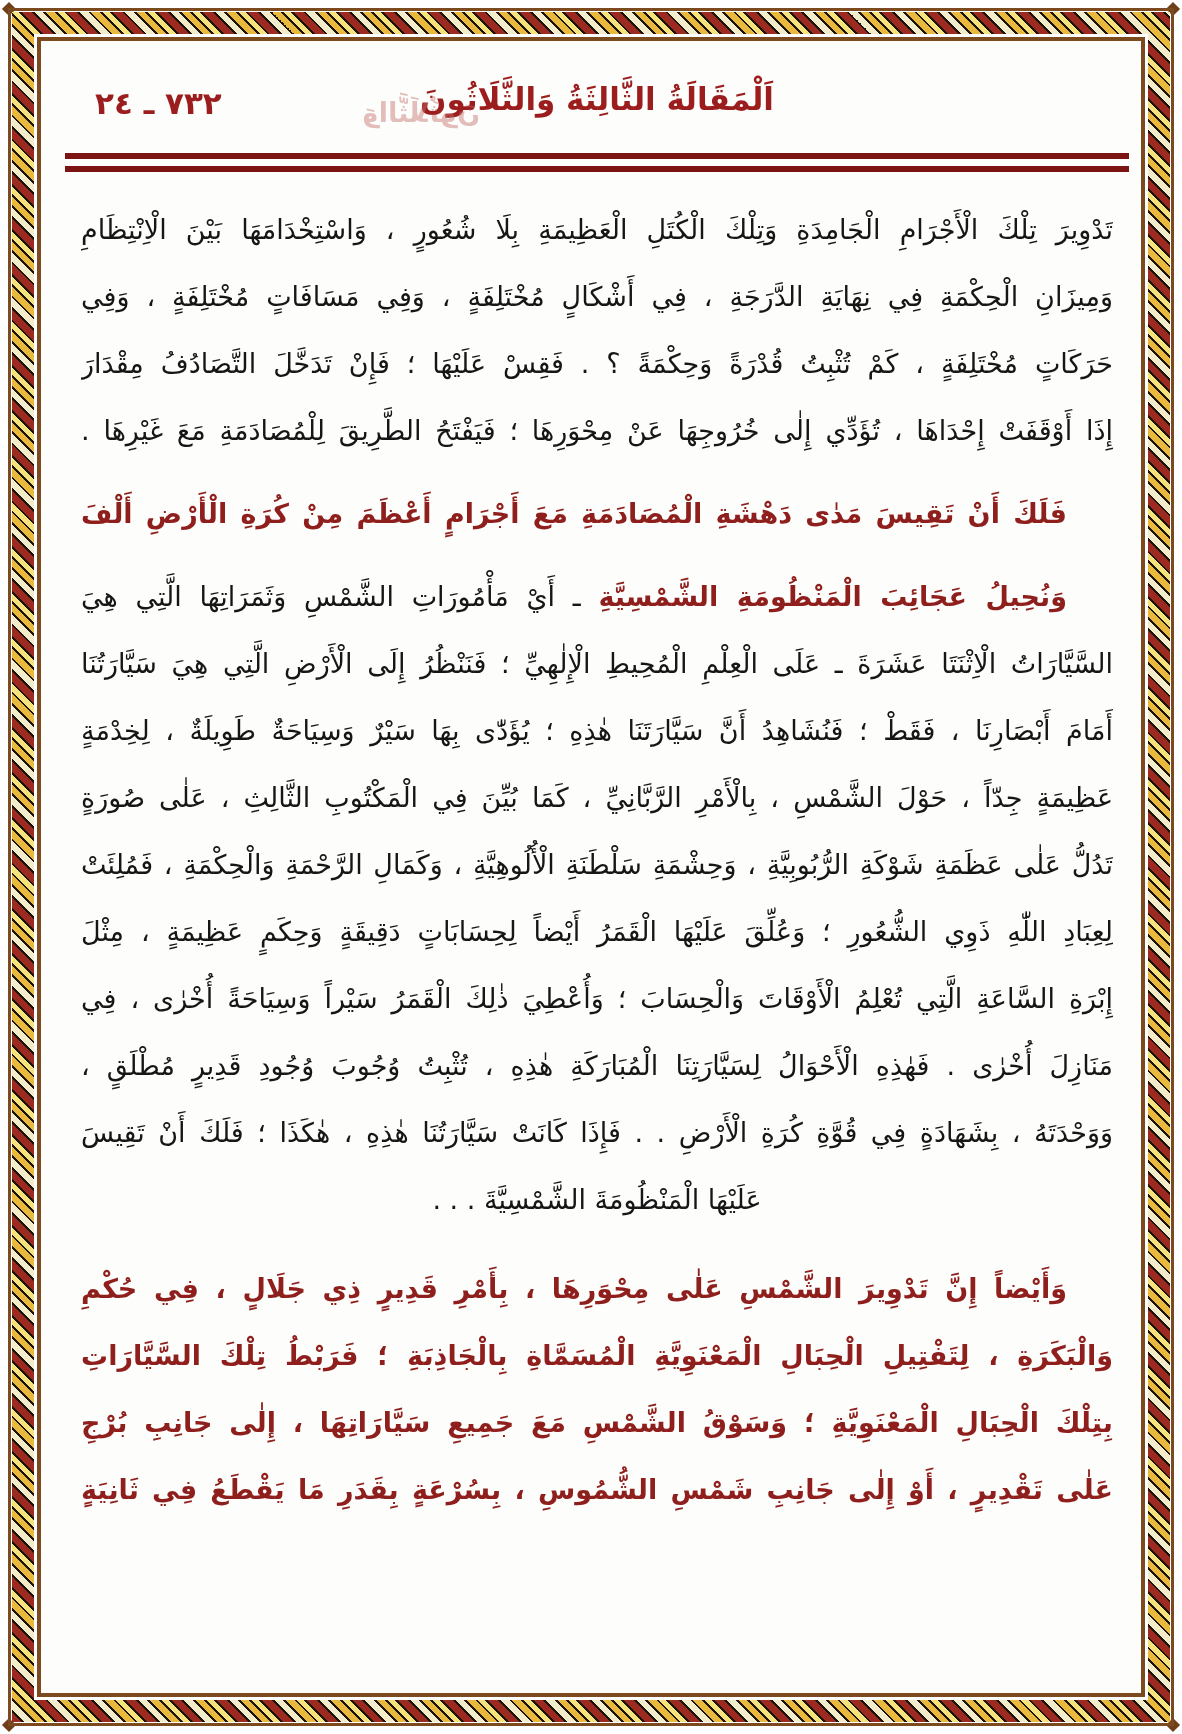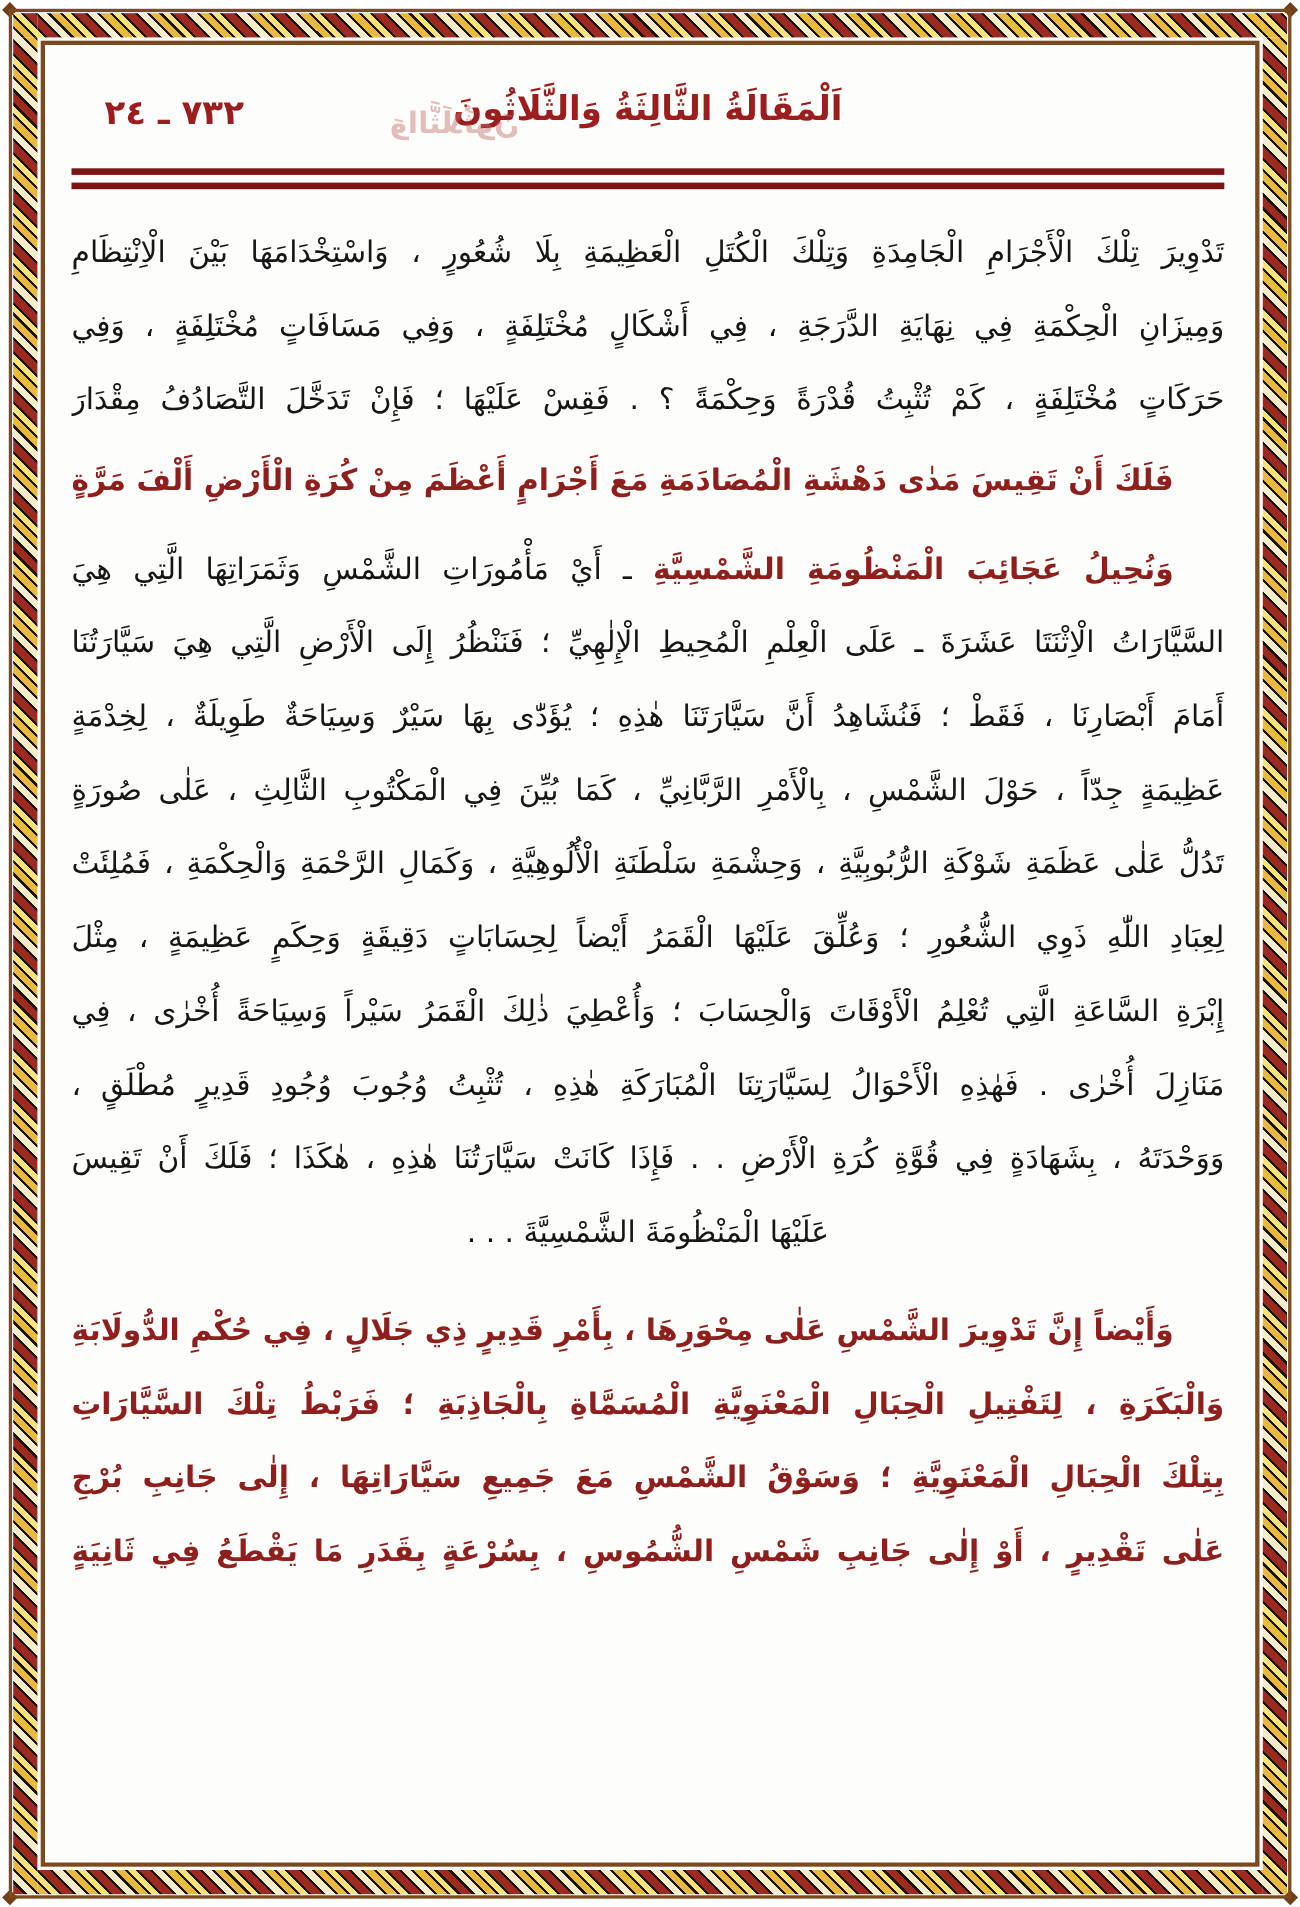--- a/index.html
+++ b/index.html
@@ -16,41 +16,41 @@
       #f3ecca 9px 15px,#1d1409 15px 17px,
       #e9b93e 17px 23px,#1d1409 23px 25px,
       #f6e27a 25px 30px,#1d1409 30px 32px) 22;
   }
   .frame-inner{position:absolute;inset:37px;border:4px solid #7b4a1f;pointer-events:none;}
   .corner{position:absolute;width:10px;height:10px;background:#6e3f18;transform:rotate(45deg);}
   .corner.tl{top:4px;left:4px}.corner.tr{top:4px;right:4px}
   .corner.bl{bottom:4px;left:4px}.corner.br{bottom:4px;right:4px}
 
   
-  .content{position:absolute;inset:41px;padding:40px 28px 0 24px;background:#fdfdfb;}
+  .content{position:absolute;inset:41px;padding:40px 12px 0 24px;background:#fdfdfb;}
   .header{position:relative;height:58px;}
   .page-num{
     position:absolute;left:30px;top:4px;direction:rtl;
     color:#9b1d1d;font-size:31px;font-weight:bold;letter-spacing:2px;white-space:nowrap;
   }
   .title-wrap{position:absolute;right:0;left:0;top:0;text-align:center;}
   .title{
     color:#9b1d1d;font-size:31px;font-weight:bold;display:inline-block;position:relative;
   }
   .ghost{
     position:absolute;top:16px;left:-58px;color:#c4706d;opacity:.45;
     font-size:27px;font-weight:bold;transform:scaleX(-1);white-space:nowrap;
   }
   .dbl-rule{
     margin-top:14px;height:7px;
     border-top:6px solid #7d1414;border-bottom:6px solid #7d1414;
   }
 
   .body-text{margin-top:24px;direction:rtl;}
-  .para{margin:0;}
+  .para{margin:16px;}
   .para.note{margin-top:6px;}
   .para.main{margin-top:14px;}
   .para.red{margin-top:22px;}
   .line{
     font-size:27px;line-height:67px;height:67px;white-space:normal;
     text-align:justify;text-align-last:justify;text-justify:inter-word;
     color:#161616;overflow:hidden;
   }
   .line.center{text-align:right;text-align-last:center;}
   .line.ind{padding-right:46px;}
@@ -75,20 +75,21 @@
     <div class="title-wrap">
       <span class="title"><span>اَلْمَقَالَةُ الثَّالِثَةُ وَالثَّلَاثُونَ</span><span class="ghost">وَالثَّلَاثُونَ</span></span>
     </div>
   </div>
   <div class="dbl-rule"></div>
   <div class="body-text">
       <div class="para plain">
         <div class="line"><span class="blk">تَدْوِيرَ تِلْكَ الْأَجْرَامِ الْجَامِدَةِ وَتِلْكَ الْكُتَلِ الْعَظِيمَةِ بِلَا شُعُورٍ ، وَاسْتِخْدَامَهَا بَيْنَ الْاِنْتِظَامِ</span></div>
         <div class="line"><span class="blk">وَمِيزَانِ الْحِكْمَةِ فِي نِهَايَةِ الدَّرَجَةِ ، فِي أَشْكَالٍ مُخْتَلِفَةٍ ، وَفِي مَسَافَاتٍ مُخْتَلِفَةٍ ، وَفِي</span></div>
         <div class="line"><span class="blk">حَرَكَاتٍ مُخْتَلِفَةٍ ، كَمْ تُثْبِتُ قُدْرَةً وَحِكْمَةً ؟ . فَقِسْ عَلَيْهَا ؛ فَإِنْ تَدَخَّلَ التَّصَادُفُ مِقْدَارَ</span></div>
+        <div class="line"><span class="blk">إِذَا أَوْقَفَتْ إِحْدَاهَا ، تُؤَدِّي إِلٰى خُرُوجِهَا عَنْ مِحْوَرِهَا ؛ فَيَفْتَحُ الطَّرِيقَ لِلْمُصَادَمَةِ مَعَ غَيْرِهَا .</span></div>
       </div>
       <div class="para note">
         <div class="line ind"><span class="red">فَلَكَ أَنْ تَقِيسَ مَدٰى دَهْشَةِ الْمُصَادَمَةِ مَعَ أَجْرَامٍ أَعْظَمَ مِنْ كُرَةِ الْأَرْضِ أَلْفَ مَرَّةٍ . . .</span></div>
       </div>
       <div class="para main">
         <div class="line ind"><span class="red">وَنُحِيلُ عَجَائِبَ الْمَنْظُومَةِ الشَّمْسِيَّةِ</span><span class="blk"> ـ أَيْ مَأْمُورَاتِ الشَّمْسِ وَثَمَرَاتِهَا الَّتِي هِيَ</span></div>
         <div class="line"><span class="blk">السَّيَّارَاتُ الْاِثْنَتَا عَشَرَةَ ـ عَلَى الْعِلْمِ الْمُحِيطِ الْإِلٰهِيِّ ؛ فَنَنْظُرُ إِلَى الْأَرْضِ الَّتِي هِيَ سَيَّارَتُنَا</span></div>
         <div class="line"><span class="blk">أَمَامَ أَبْصَارِنَا ، فَقَطْ ؛ فَنُشَاهِدُ أَنَّ سَيَّارَتَنَا هٰذِهِ ؛ يُؤَدّٰى بِهَا سَيْرٌ وَسِيَاحَةٌ طَوِيلَةٌ ، لِخِدْمَةٍ</span></div>
         <div class="line"><span class="blk">عَظِيمَةٍ جِدّاً ، حَوْلَ الشَّمْسِ ، بِالْأَمْرِ الرَّبَّانِيِّ ، كَمَا بُيِّنَ فِي الْمَكْتُوبِ الثَّالِثِ ، عَلٰى صُورَةٍ</span></div>
         <div class="line"><span class="blk">تَدُلُّ عَلٰى عَظَمَةِ شَوْكَةِ الرُّبُوبِيَّةِ ، وَحِشْمَةِ سَلْطَنَةِ الْأُلُوهِيَّةِ ، وَكَمَالِ الرَّحْمَةِ وَالْحِكْمَةِ ، فَمُلِئَتْ</span></div>

